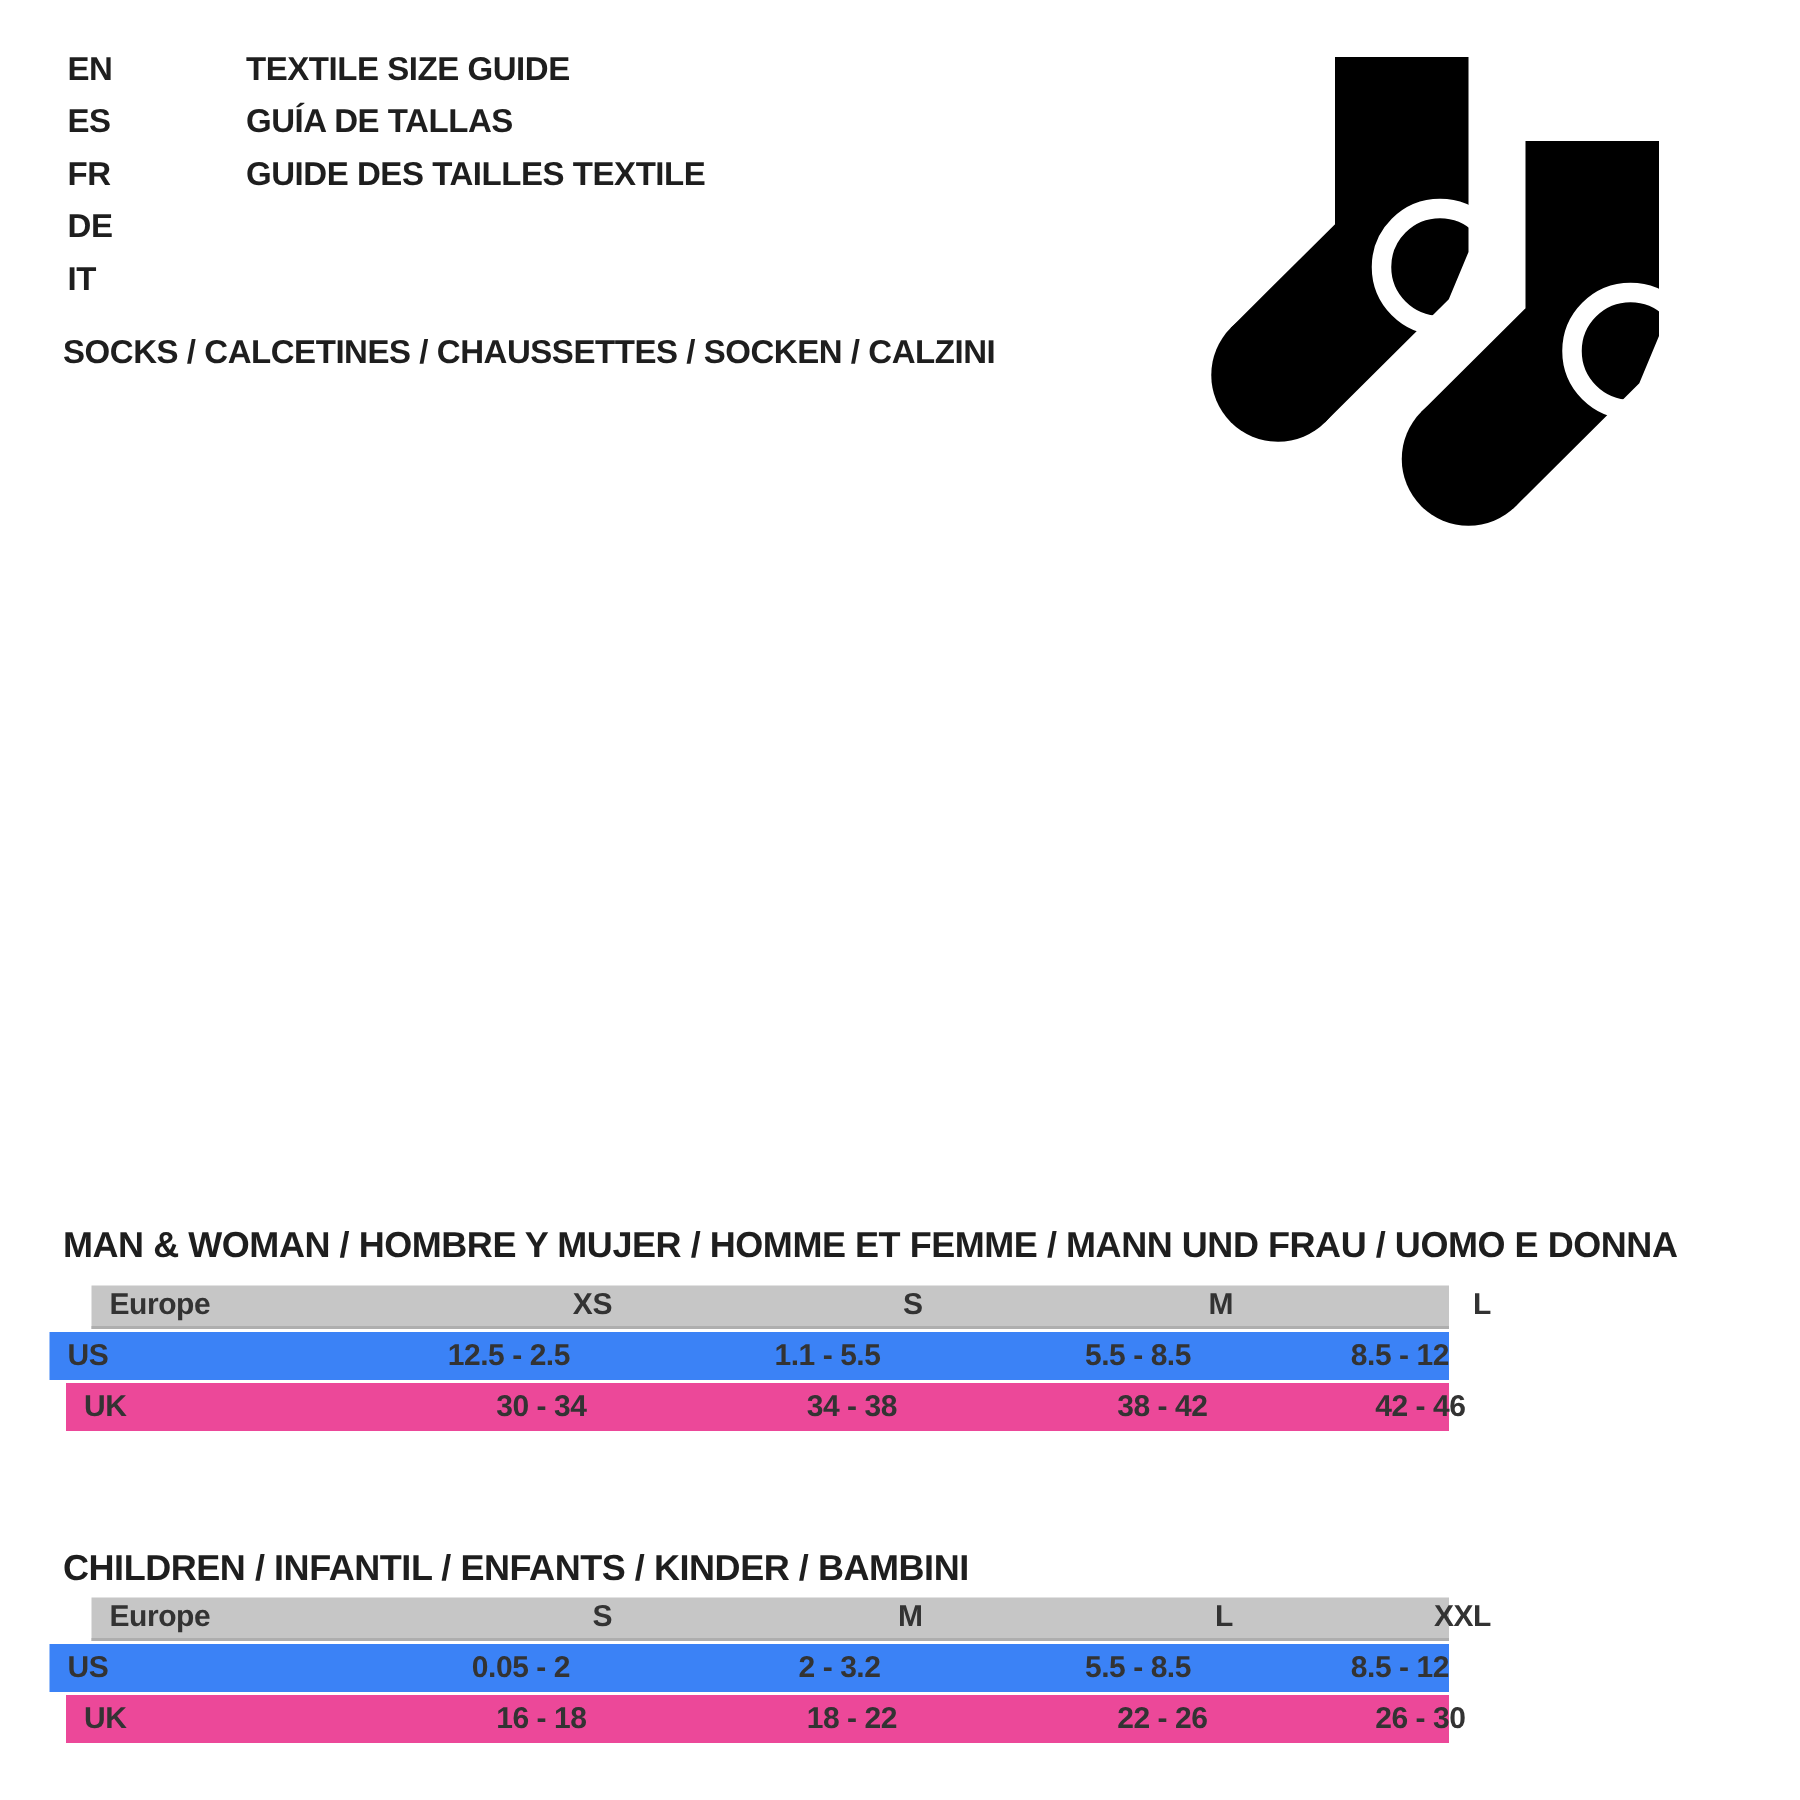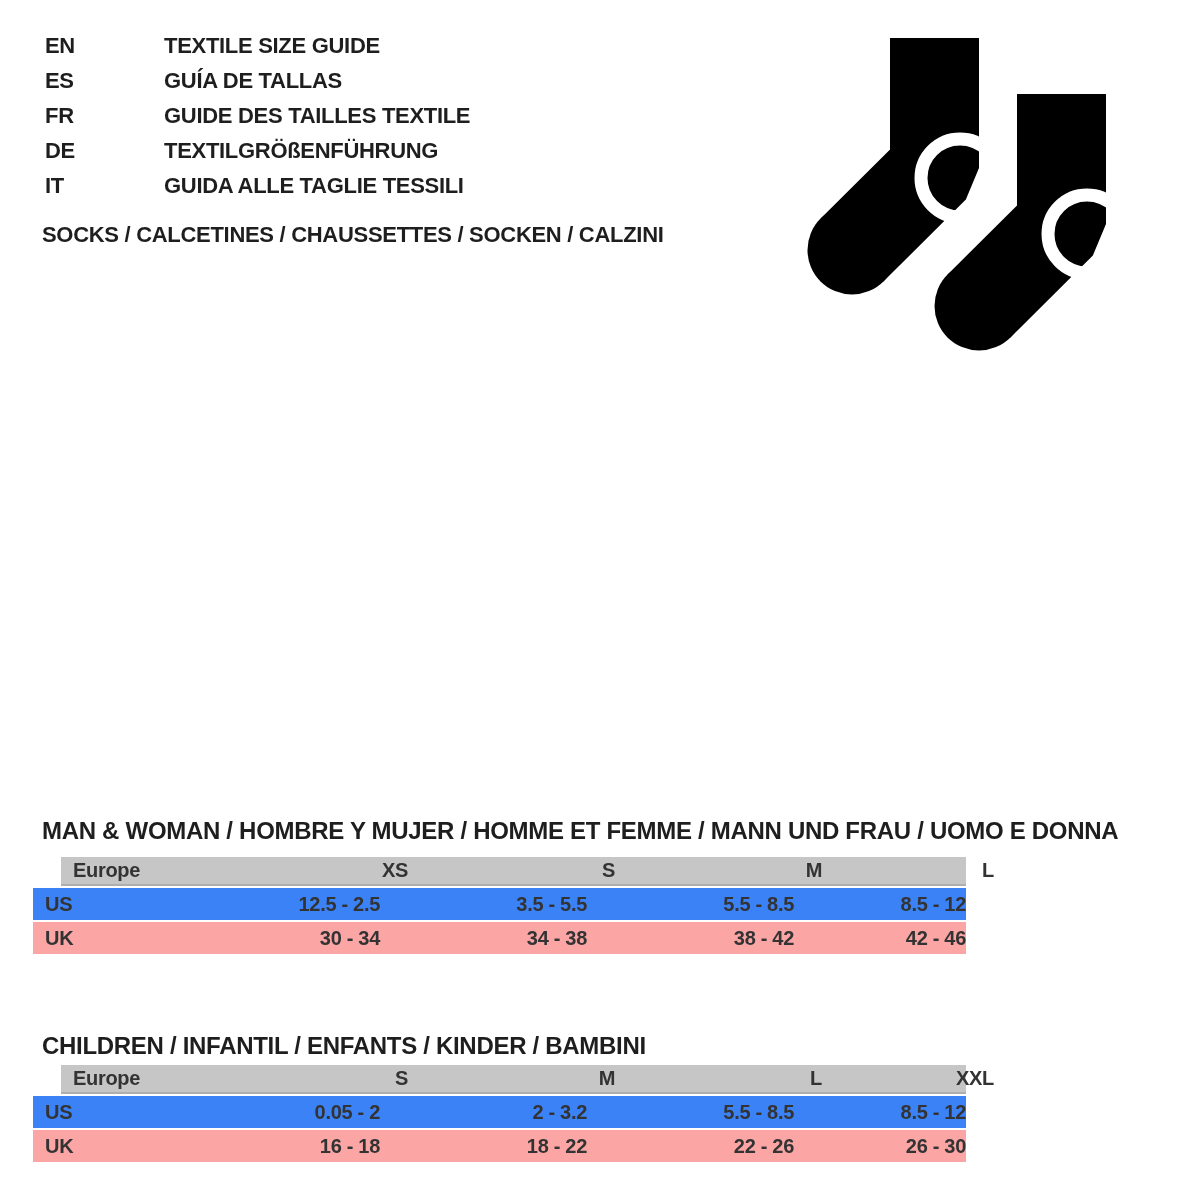--- a/index.html
+++ b/index.html
@@ -67,21 +67,21 @@
     height: 32px;
     margin-bottom: 2px;
   }
   .t-row.header {
     height: 27px;
     background: #c6c6c6;
     border-bottom: 2px solid #aeaeae;
     margin-left: 28px;
   }
   .t-row.row-white { background: #3b82f6; }
-  .t-row.row-gray  { background: #fca5a5; }
+  .t-row.row-gray  { background: #ec4899; margin-left: 11px; }
   .t-cell { text-align: right; flex: 0 0 auto; }
   .t-cell.label {
     width: 140px;
     text-align: left;
     padding-left: 12px;
     box-sizing: border-box;
   }
   .t-cell.c1, .t-cell.c2, .t-cell.c3 { width: 207px; }
   .t-cell.c4 { width: 172px; }
 </style>
@@ -96,25 +96,23 @@
   <div class="lang-row">
     <span class="lang-code">ES</span>
     <span class="lang-title">GUÍA DE TALLAS</span>
   </div>
   <div class="lang-row">
     <span class="lang-code">FR</span>
     <span class="lang-title">GUIDE DES TAILLES TEXTILE</span>
   </div>
   <div class="lang-row">
     <span class="lang-code">DE</span>
-    <span class="lang-title">TEXTILGRÖßENFÜHRUNG</span>
   </div>
   <div class="lang-row">
     <span class="lang-code">IT</span>
-    <span class="lang-title">GUIDA ALLE TAGLIE TESSILI</span>
   </div>
 </div>
 
 <div class="abs category-title">SOCKS / CALCETINES / CHAUSSETTES / SOCKEN / CALZINI</div>
 
 <div class="abs socks-icon-box">
   <svg width="370" height="350" viewBox="0 0 370 350" xmlns="http://www.w3.org/2000/svg">
 
     <g>
       <path d="M144.5,18 L144.5,148 L62,230" fill="none" stroke="#000000" stroke-width="89" stroke-linejoin="bevel" stroke-linecap="butt"></path>
@@ -136,21 +134,21 @@
   <div class="t-row header">
     <span class="t-cell label">Europe</span>
     <span class="t-cell c1">XS</span>
     <span class="t-cell c2">S</span>
     <span class="t-cell c3">M</span>
     <span class="t-cell c4">L</span>
   </div>
   <div class="t-row row-white">
     <span class="t-cell label">US</span>
     <span class="t-cell c1">12.5 - 2.5</span>
-    <span class="t-cell c2">3.5 - 5.5</span>
+    <span class="t-cell c2">1.1 - 5.5</span>
     <span class="t-cell c3">5.5 - 8.5</span>
     <span class="t-cell c4">8.5 - 12</span>
   </div>
   <div class="t-row row-gray">
     <span class="t-cell label">UK</span>
     <span class="t-cell c1">30 - 34</span>
     <span class="t-cell c2">34 - 38</span>
     <span class="t-cell c3">38 - 42</span>
     <span class="t-cell c4">42 - 46</span>
   </div>

